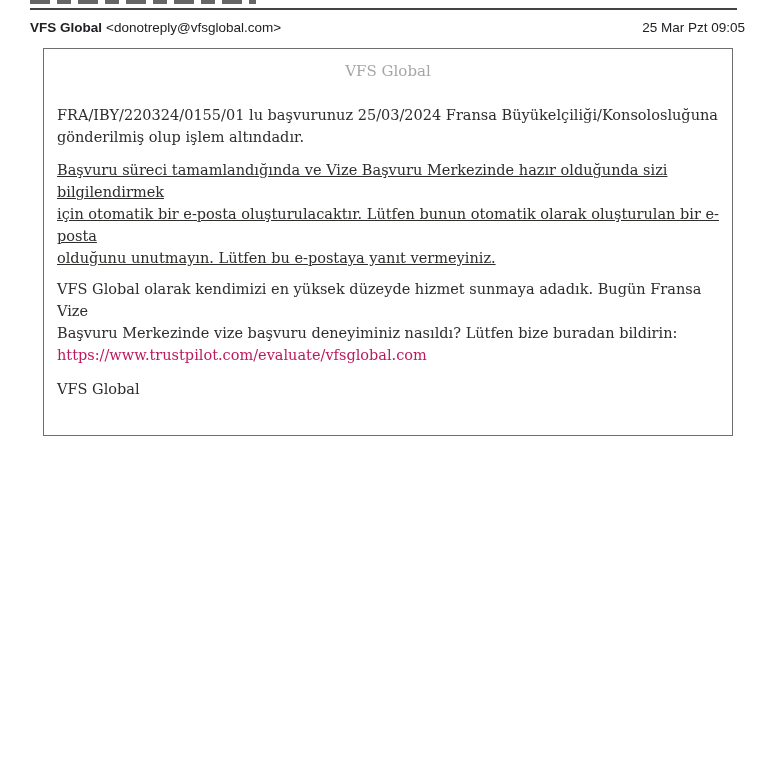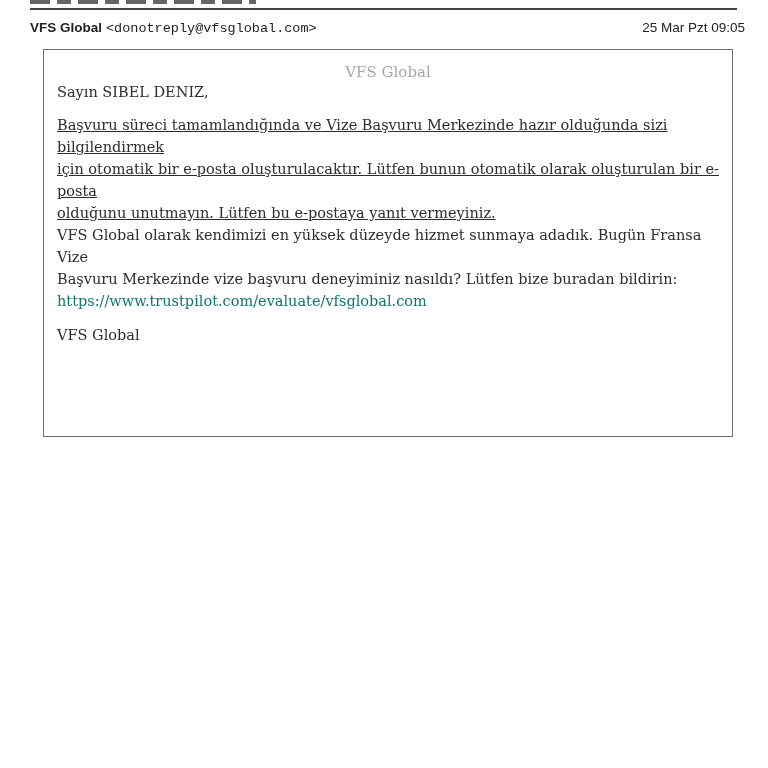--- a/index.html
+++ b/index.html
@@ -34,21 +34,21 @@
   .mail-header {
     margin: 9px 23px 0 30px;
     display: flex;
     justify-content: space-between;
     align-items: flex-start;
     color: #202124;
     font-size: 13.5px;
     line-height: 17px;
   }
   .sender-name { font-weight: bold; }
-  .sender-email { margin-left: 4px; font-family: Liberation Mono, monospace; }
+  .sender-email { margin-left: 4px; }
   .recipient-line { margin-top: 1px; }
   .mail-date { white-space: nowrap; text-align: right; }
 
   .email-card {
     box-sizing: border-box;
     margin: 12px 0 0 43px;
     width: 690px;
     height: 388px;
     border: 1.5px solid #6e6e6e;
     padding: 13px 13px 10px 13px;
@@ -67,25 +67,25 @@
   }
 
   .greeting { margin: 36px 0 0 0; }
 
   .body-paragraph {
     margin: 0;
     white-space: pre-line;
   }
   .p1 { margin-top: 24px; }
   .p2 { margin-top: 11px; text-decoration: underline; }
-  .p3 { }
+  .p3 { margin-top: 9px; }
 
   .trustpilot-link {
     display: inline-block;
-    color: #0f766e;
+    color: #be185d;
     text-decoration: none;
     margin: 0;
   }
   .link-row { margin: 0; }
 
   .closing { margin: 13px 0 0 0; }
   .signature { margin: 12px 0 0 0; }
 </style>
 </head>
 <body>
@@ -98,21 +98,22 @@
   <div>
     <div>
       <span class="sender-name">VFS Global</span><span class="sender-email">&lt;donotreply@vfsglobal.com&gt;</span>
     </div>
   </div>
   <div class="mail-date">25 Mar Pzt 09:05</div>
 </div>
 
 <div class="email-card">
   <div class="brand-title">VFS Global</div>
-  <p class="body-paragraph greeting">Sayın SIBEL DENIZ,</p>
+  <p class="body-paragraph p1">FRA/IBY/220324/0155/01 lu başvurunuz 25/03/2024 Fransa Büyükelçiliği/Konsolosluğuna
+gönderilmiş olup işlem altındadır.</p>
   <p class="body-paragraph p2">Başvuru süreci tamamlandığında ve Vize Başvuru Merkezinde hazır olduğunda sizi bilgilendirmek
 için otomatik bir e-posta oluşturulacaktır. Lütfen bunun otomatik olarak oluşturulan bir e-posta
 olduğunu unutmayın. Lütfen bu e-postaya yanıt vermeyiniz.</p>
   <p class="body-paragraph p3">VFS Global olarak kendimizi en yüksek düzeyde hizmet sunmaya adadık. Bugün Fransa Vize
 Başvuru Merkezinde vize başvuru deneyiminiz nasıldı? Lütfen bize buradan bildirin:</p>
   <div class="link-row">
     <a href="#" class="trustpilot-link">https://www.trustpilot.com/evaluate/vfsglobal.com</a>
   </div>
   <p class="body-paragraph signature">VFS Global</p>
 </div>

